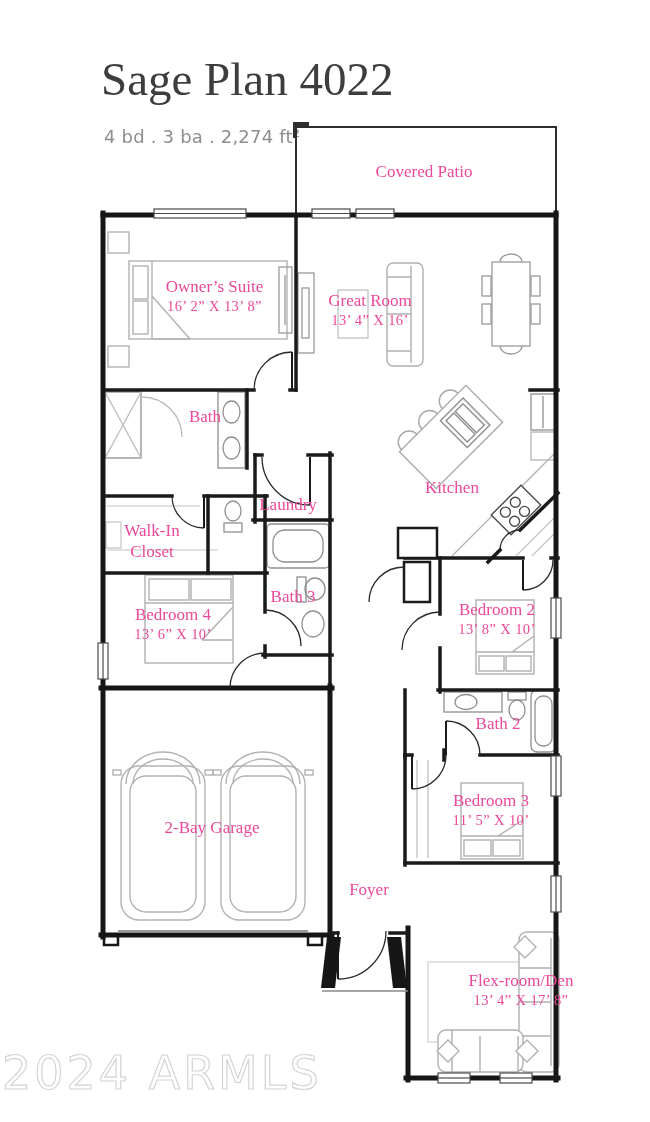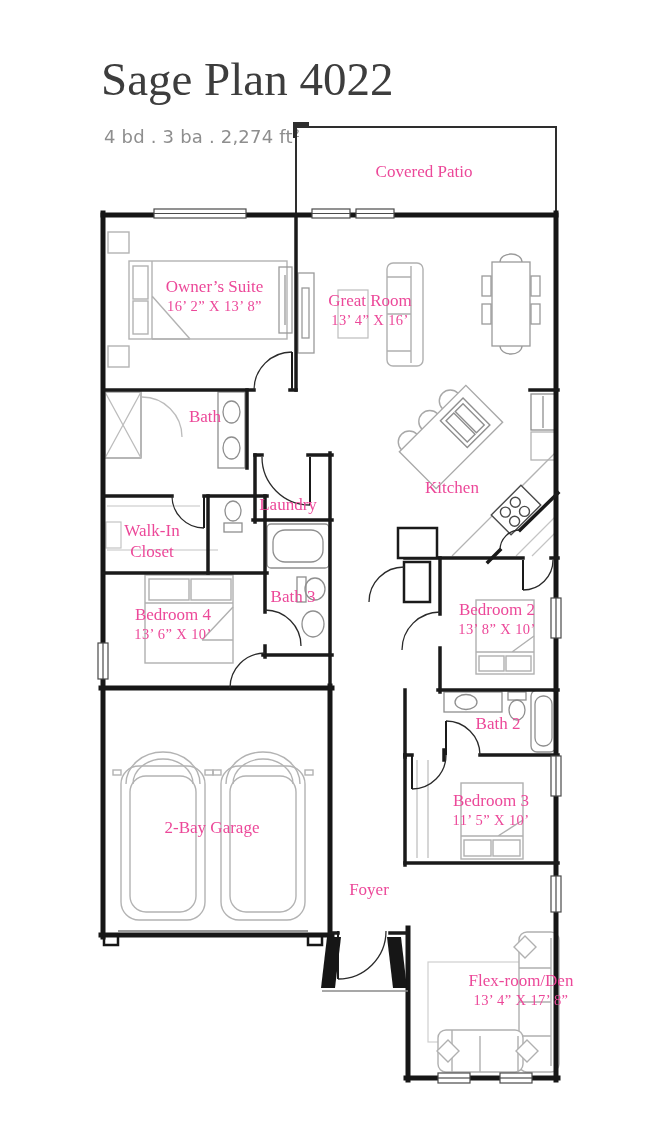--- a/index.html
+++ b/index.html
@@ -308,13 +308,14 @@
     <div class="rname">2-Bay Garage</div>
   </div>
   <div class="room-label" style="left:362px;top:890px;margin-left:7px;">
     <div class="rname">Foyer</div>
   </div>
   <div class="room-label" style="left:489px;top:990px;margin-left:32px;">
     <div class="rname">Flex-room/Den</div>
       <div class="rdims">13’ 4” X 17’ 8”</div>
   </div>
 
+  <div class="watermark">2024 ARMLS</div>
 </div>
 
 </body></html>

